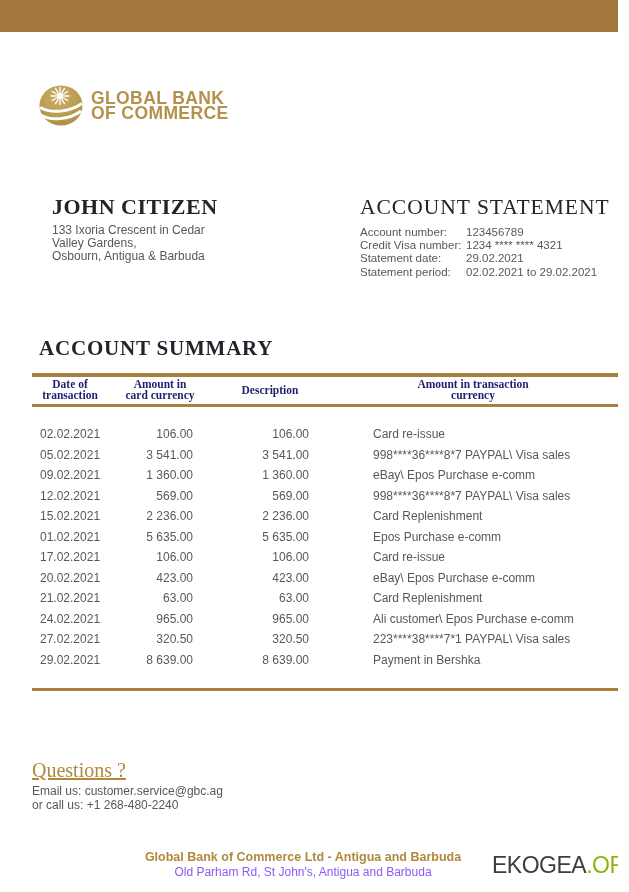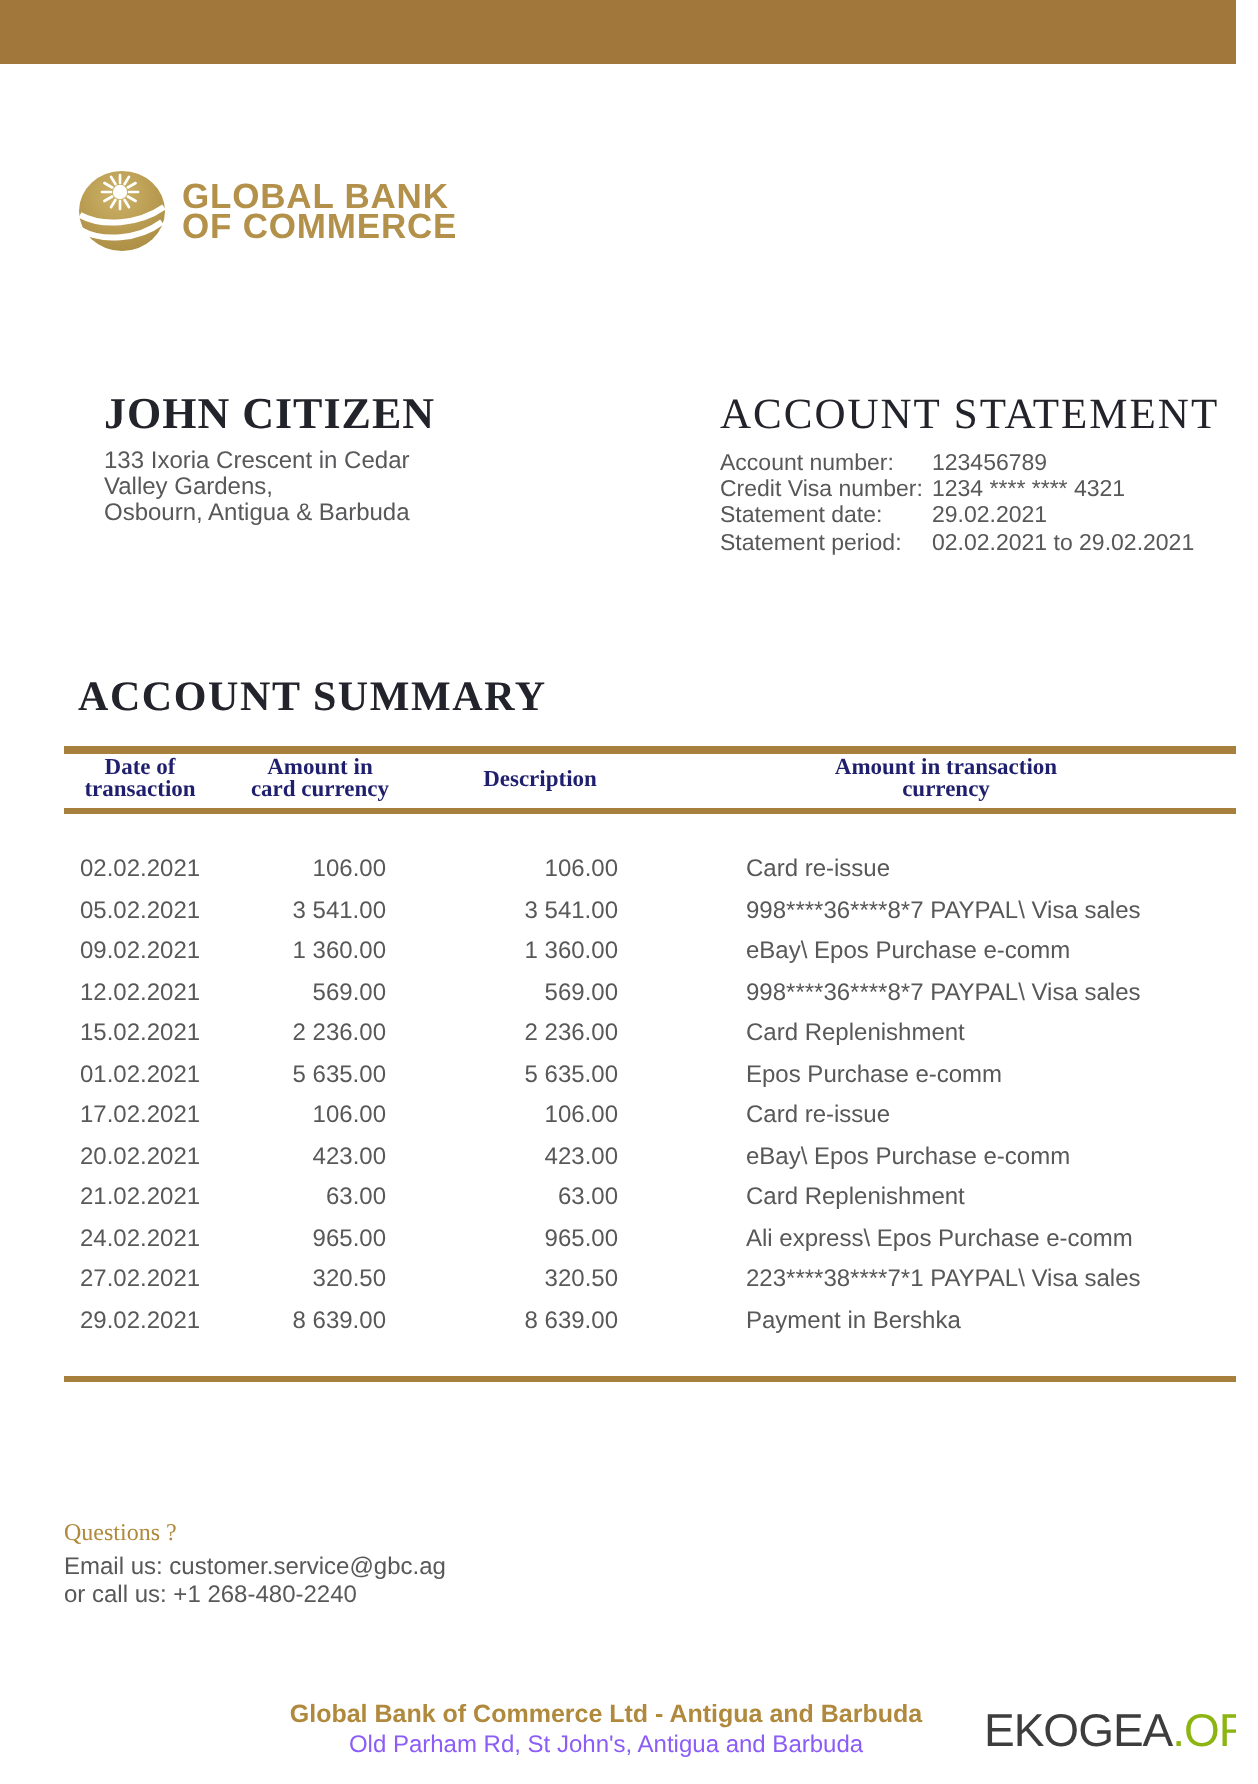--- a/index.html
+++ b/index.html
@@ -50,21 +50,21 @@
     align-items:center; font-size:12px; color:#58585A; white-space:nowrap;gap:12px;
   }
   .c-date { padding-left:8px; }
   .c-amt-card { text-align:right; padding-right:31px; }
   .c-amt-tx { text-align:right; padding-right:43px; }
   .c-desc { padding-left:9px; }
 
   .bottom-rule { position:absolute; left:32px; top:688px; width:586px; height:3px; background:#A8803E; }
 
   .questions { position:absolute; left:32px; top:759px; }
-  .questions-title { font-family:"Liberation Serif", serif; font-size:12px; color:#B0893C; white-space:nowrap; }
+  .questions-title { font-family:"Liberation Serif", serif; font-size:20px; color:#B0893C; white-space:nowrap;text-decoration:underline; }
   .questions-lines { margin-top:3px; font-size:12px; line-height:13.8px; color:#58585A; }
 
   .footer-center { position:absolute; left:30px; top:850px; width:546px; text-align:center; }
   .footer-bank { font-weight:bold; font-size:12.5px; color:#B0893C; white-space:nowrap; }
   .footer-address { font-size:12px; color:#8b5cf6; margin-top:1px; white-space:nowrap; }
 
   .watermark {
     position:absolute; left:492px; top:852px; font-size:23px; letter-spacing:-0.5px;
     color:#3D3D3D; white-space:nowrap;
   }
@@ -225,21 +225,21 @@
     <span class="c-date">21.02.2021</span>
     <span class="c-amt-card">63.00</span>
     <span class="c-amt-tx">63.00</span>
     <span class="c-desc">Card Replenishment</span>
   </div>
 
   <div class="t-row">
     <span class="c-date">24.02.2021</span>
     <span class="c-amt-card">965.00</span>
     <span class="c-amt-tx">965.00</span>
-    <span class="c-desc">Ali express\ Epos Purchase e-comm</span>
+    <span class="c-desc">Ali customer\ Epos Purchase e-comm</span>
   </div>
 
   <div class="t-row">
     <span class="c-date">27.02.2021</span>
     <span class="c-amt-card">320.50</span>
     <span class="c-amt-tx">320.50</span>
     <span class="c-desc">223****38****7*1 PAYPAL\ Visa sales</span>
   </div>
 
   <div class="t-row">

